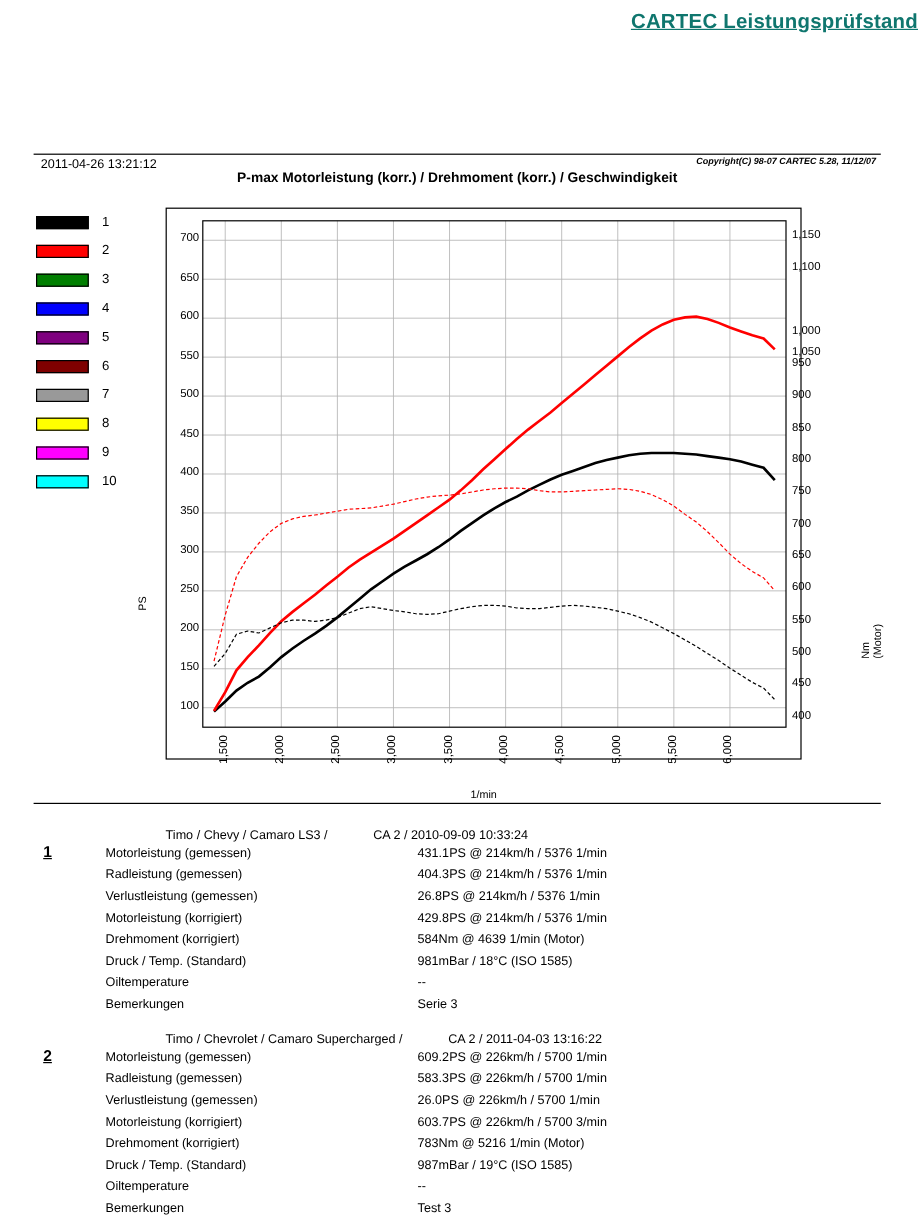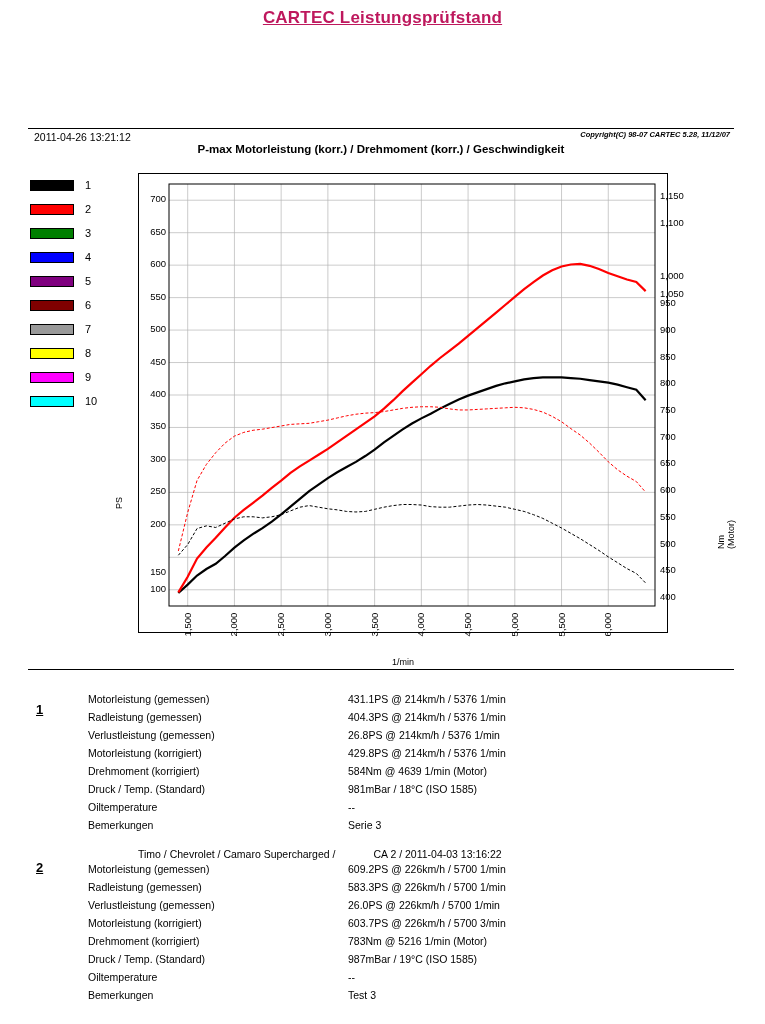--- a/index.html
+++ b/index.html
@@ -3,22 +3,22 @@
 <meta charset="utf-8">
 <style>
   html,body{margin:0;padding:0;}
   body{
     width:765px;height:1024px;background:#ffffff;
     font-family:"Liberation Sans",sans-serif;
     color:#000;position:relative;overflow:hidden;
   }
   
   .page-title{
-    position:absolute;top:8px;left:0;width:765px;text-align:center;
-    font-size:17px;font-weight:bold;color:#be185d;
+    position:absolute;top:8px;left:0;width:765px;text-align:right;
+    font-size:17px;font-weight:bold;color:#0f766e;
     text-decoration:underline;letter-spacing:0.2px;
   }
   
   .chart-block{
     position:absolute;left:28px;top:128px;width:706px;height:540px;
     border-top:1px solid #000;border-bottom:1px solid #000;
   }
   .stamp-date{
     position:absolute;left:6px;top:2px;font-size:10.5px;color:#000;
   }
@@ -174,21 +174,21 @@
             <line y1="10" y2="432" x1="469.2692307692308" x2="469.2692307692308" stroke="#b4b4b4" stroke-width="0.7"></line>
           </g>
           <rect x="30" y="10" width="486" height="422" fill="none" stroke="#000" stroke-width="1"></rect>
           <path d="M39.35 419.02 L48.69 410.58 L58.04 401.49 L67.38 394.99 L76.73 389.80 L86.08 382.01 L95.42 373.57 L104.77 366.43 L114.12 359.94 L123.46 354.09 L132.81 347.60 L142.15 340.46 L151.50 332.67 L160.85 324.88 L170.19 317.09 L179.54 310.59 L188.88 304.10 L198.23 298.26 L207.58 293.06 L216.92 287.87 L226.27 282.03 L235.62 275.54 L244.96 268.39 L254.31 261.90 L263.65 255.41 L273.00 249.57 L282.35 244.37 L291.69 239.83 L301.04 234.63 L310.38 230.09 L319.73 225.54 L329.08 221.65 L338.42 218.40 L347.77 215.16 L357.12 211.91 L366.46 209.31 L375.81 207.37 L385.15 205.42 L394.50 204.12 L403.85 203.47 L413.19 203.47 L422.54 203.47 L431.88 204.12 L441.23 204.77 L450.58 206.07 L459.92 207.37 L469.27 208.66 L478.62 210.61 L487.96 213.21 L497.31 215.81 L506.65 226.19" fill="none" stroke="#000000" stroke-width="2.2"></path>
           <path d="M39.35 418.37 L48.69 402.78 L58.04 384.61 L67.38 373.57 L76.73 363.83 L86.08 353.44 L95.42 343.70 L104.77 335.91 L114.12 328.77 L123.46 321.63 L132.81 313.84 L142.15 306.70 L151.50 298.91 L160.85 292.42 L170.19 286.57 L179.54 280.73 L188.88 274.89 L198.23 268.39 L207.58 261.90 L216.92 255.41 L226.27 248.92 L235.62 242.42 L244.96 234.63 L254.31 226.19 L263.65 217.10 L273.00 208.66 L282.35 200.22 L291.69 191.78 L301.04 183.99 L310.38 176.85 L319.73 169.71 L329.08 161.92 L338.42 154.13 L347.77 146.34 L357.12 138.55 L366.46 130.76 L375.81 122.97 L385.15 115.18 L394.50 108.03 L403.85 101.54 L413.19 96.35 L422.54 92.45 L431.88 90.50 L441.23 89.86 L450.58 91.80 L459.92 95.05 L469.27 98.94 L478.62 102.19 L487.96 105.44 L497.31 108.03 L506.65 117.12" fill="none" stroke="#ff0000" stroke-width="2.2"></path>
           <path d="M39.35 381.25 L48.69 370.57 L58.04 354.54 L67.38 351.87 L76.73 353.48 L86.08 349.20 L95.42 344.93 L104.77 342.79 L114.12 342.79 L123.46 343.86 L132.81 342.79 L142.15 340.66 L151.50 336.92 L160.85 333.18 L170.19 331.57 L179.54 333.18 L188.88 334.78 L198.23 335.85 L207.58 337.45 L216.92 337.98 L226.27 337.45 L235.62 335.31 L244.96 333.18 L254.31 331.57 L263.65 330.51 L273.00 330.51 L282.35 331.04 L291.69 332.64 L301.04 333.18 L310.38 333.18 L319.73 332.11 L329.08 331.04 L338.42 330.51 L347.77 331.04 L357.12 332.11 L366.46 333.18 L375.81 335.31 L385.15 337.45 L394.50 340.66 L403.85 344.39 L413.19 349.20 L422.54 354.01 L431.88 359.35 L441.23 364.69 L450.58 370.57 L459.92 376.45 L469.27 382.86 L478.62 388.73 L487.96 394.61 L497.31 399.42 L506.65 409.03" fill="none" stroke="#000000" stroke-width="1" stroke-dasharray="3,2"></path>
           <path d="M39.35 376.98 L48.69 338.52 L58.04 306.47 L67.38 290.44 L76.73 278.69 L86.08 269.08 L95.42 262.13 L104.77 258.39 L114.12 256.26 L123.46 255.19 L132.81 253.58 L142.15 251.98 L151.50 250.38 L160.85 249.85 L170.19 249.31 L179.54 247.71 L188.88 246.11 L198.23 243.97 L207.58 241.83 L216.92 240.23 L226.27 239.16 L235.62 238.63 L244.96 237.56 L254.31 235.96 L263.65 234.35 L273.00 233.29 L282.35 232.75 L291.69 232.75 L301.04 233.29 L310.38 234.89 L319.73 235.96 L329.08 235.96 L338.42 235.42 L347.77 234.89 L357.12 234.35 L366.46 233.82 L375.81 233.29 L385.15 233.82 L394.50 235.42 L403.85 238.09 L413.19 242.37 L422.54 247.71 L431.88 254.65 L441.23 261.06 L450.58 269.08 L459.92 278.16 L469.27 287.77 L478.62 295.78 L487.96 302.19 L497.31 307.54 L506.65 318.22" fill="none" stroke="#ff0000" stroke-width="1" stroke-dasharray="3,2"></path>
         </svg>
       </div>
   <div class="ytick" style="left: -6px; width: 34px; top: 409.769px;">100</div>
-      <div class="ytick" style="left: -6px; width: 34px; top: 377.308px; margin-top: 16px;">150</div>
+      <div class="ytick" style="left: -6px; width: 34px; top: 377.308px;">150</div>
       <div class="ytick" style="left: -6px; width: 34px; top: 344.846px;">200</div>
       <div class="ytick" style="left: -6px; width: 34px; top: 312.385px;">250</div>
       <div class="ytick" style="left: -6px; width: 34px; top: 279.923px;">300</div>
       <div class="ytick" style="left: -6px; width: 34px; top: 247.462px;">350</div>
       <div class="ytick" style="left: -6px; width: 34px; top: 215px;">400</div>
       <div class="ytick" style="left: -6px; width: 34px; top: 182.538px;">450</div>
       <div class="ytick" style="left: -6px; width: 34px; top: 150.077px;">500</div>
       <div class="ytick" style="left: -6px; width: 34px; top: 117.615px;">550</div>
       <div class="ytick" style="left: -6px; width: 34px; top: 85.1538px;">600</div>
       <div class="ytick" style="left: -6px; width: 34px; top: 52.6923px;">650</div>
@@ -221,20 +221,21 @@
       <div class="xtick" style="width: 40px; left: 449.269px; top: 446px;">6,000</div>
     </div>
 <div class="ylab-left">PS</div>
     <div class="ylab-right">Nm (Motor)</div>
     <div class="xlab">1/min</div>
   </div>
 
 <div class="results" id="results">
     <div class="run">
       <div class="run-index">1</div>
+      <div class="run-head"><span class="ident">Timo / Chevy / Camaro LS3 /</span><span class="stamp">CA 2 / 2010-09-09 10:33:24</span></div>
       <div class="row">
         <div class="k">Motorleistung (gemessen)</div>
         <div class="v">431.1PS @ 214km/h / 5376 1/min</div>
       </div>
       <div class="row">
         <div class="k">Radleistung (gemessen)</div>
         <div class="v">404.3PS @ 214km/h / 5376 1/min</div>
       </div>
       <div class="row">
         <div class="k">Verlustleistung (gemessen)</div>

